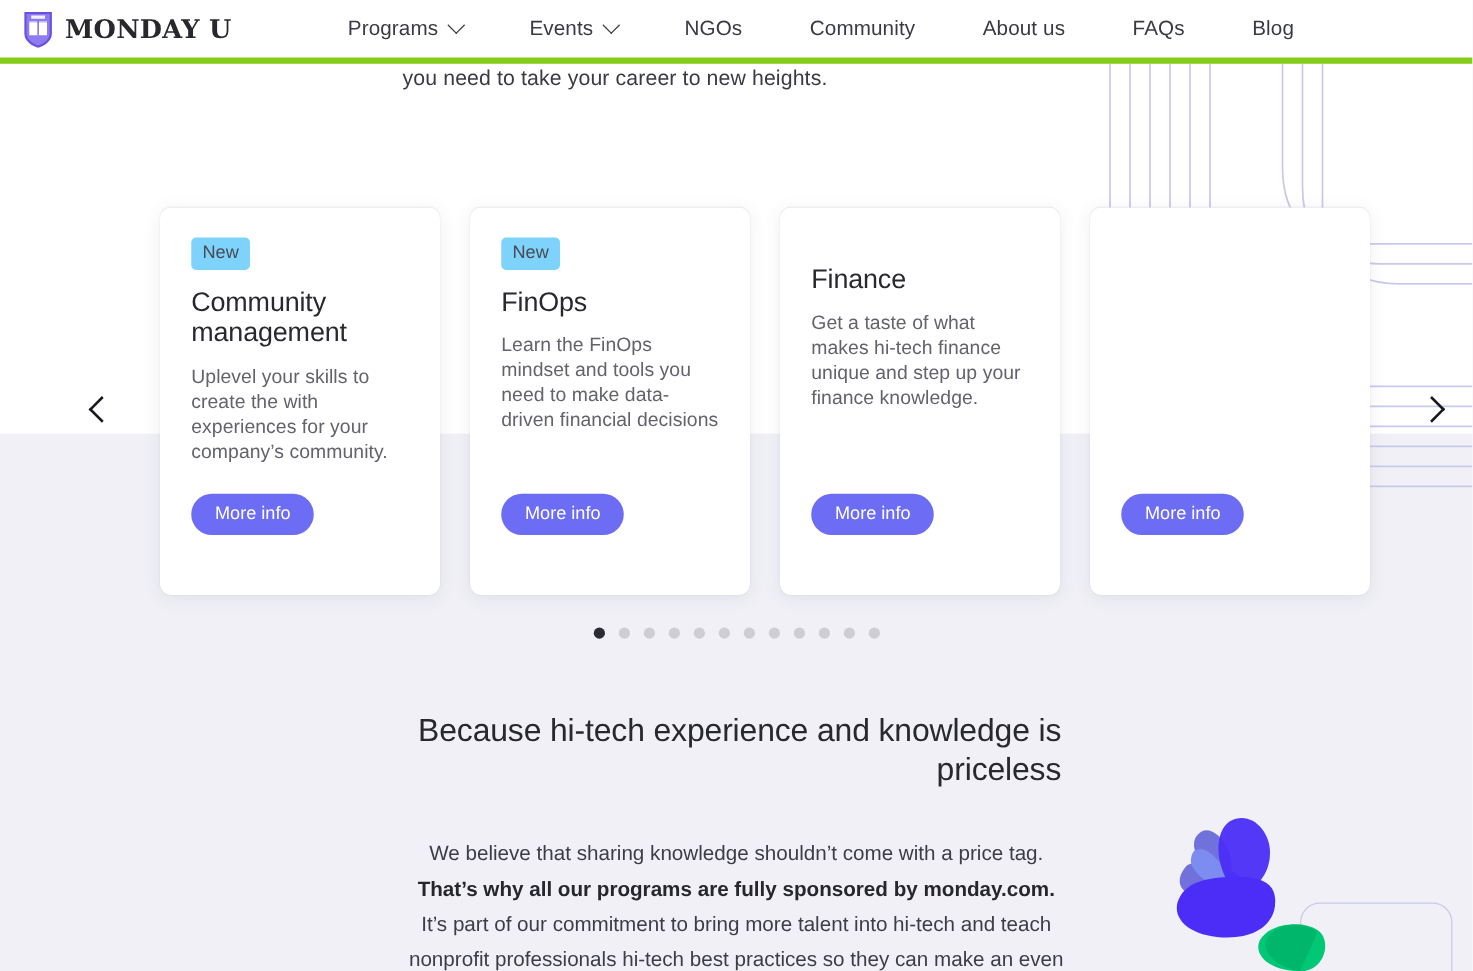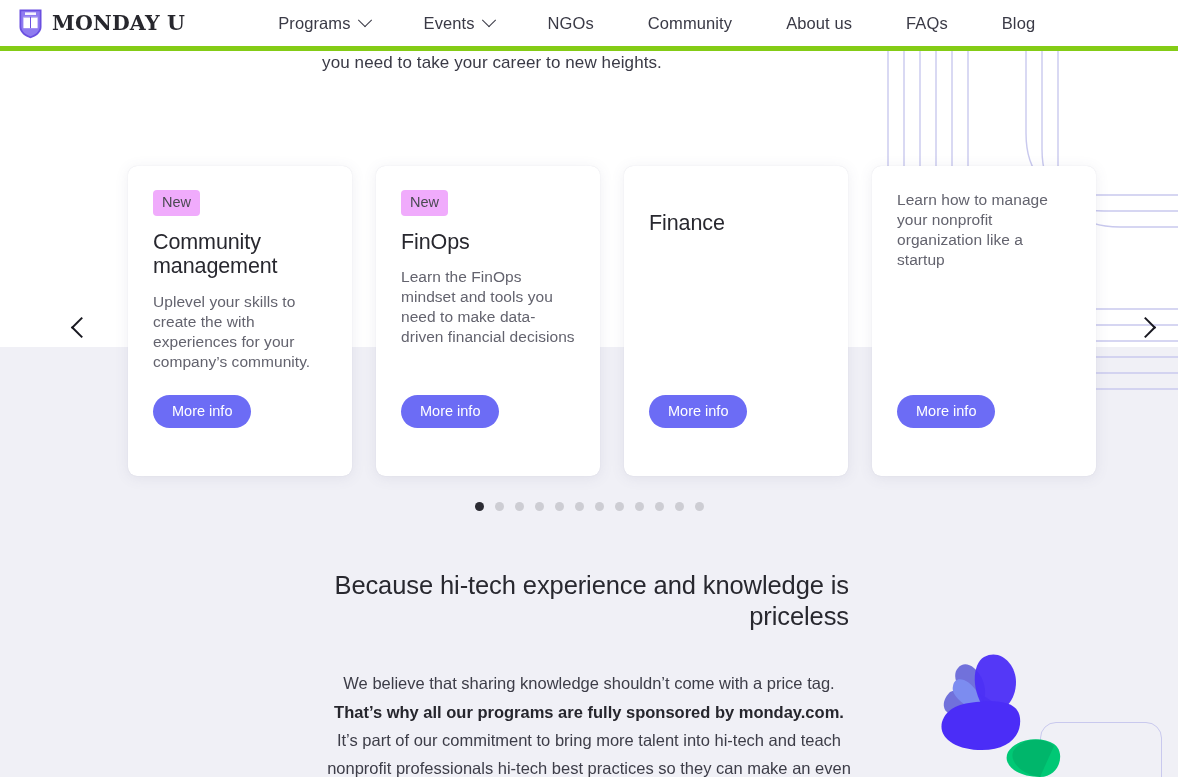--- a/index.html
+++ b/index.html
@@ -157,21 +157,21 @@
     padding: 24px 25px 0 25px;
     overflow: hidden;
   }
   .card-0 { left: 128px; }
   .card-1 { left: 376px; }
   .card-2 { left: 624px; }
   .card-3 { left: 872px; }
 
   .badge {
     display: inline-block;
-    background: #f0abfc;
+    background: #7dd3fc;
     color: #4a4a52;
     font-size: 14.5px;
     padding: 5px 9px 6px 9px;
     border-radius: 4px;
     line-height: 1;
     margin-bottom: 14px;
   }
   .card-title {
     font-size: 21.5px;
     line-height: 1.14;
@@ -362,25 +362,25 @@
 
     <div class="card card-1">
       <span class="badge">New</span>
       <h3 class="card-title">FinOps</h3>
       <p class="card-desc">Learn the FinOps mindset and tools you need to make data-driven financial decisions</p>
       <button class="card-btn">More info</button>
     </div>
 
     <div class="card card-2">
       <h3 class="card-title no-badge">Finance</h3>
+      <p class="card-desc">Get a taste of what makes hi-tech finance unique and step up your finance knowledge.</p>
       <button class="card-btn">More info</button>
     </div>
 
     <div class="card card-3">
-      <p class="card-desc">Learn how to manage your nonprofit organization like a startup</p>
       <button class="card-btn">More info</button>
     </div>
   </div>
 
   <button class="arrow arrow-prev">
     <span class="arrow-glyph"></span>
   </button>
   <button class="arrow arrow-next">
     <span class="arrow-glyph"></span>
   </button>

